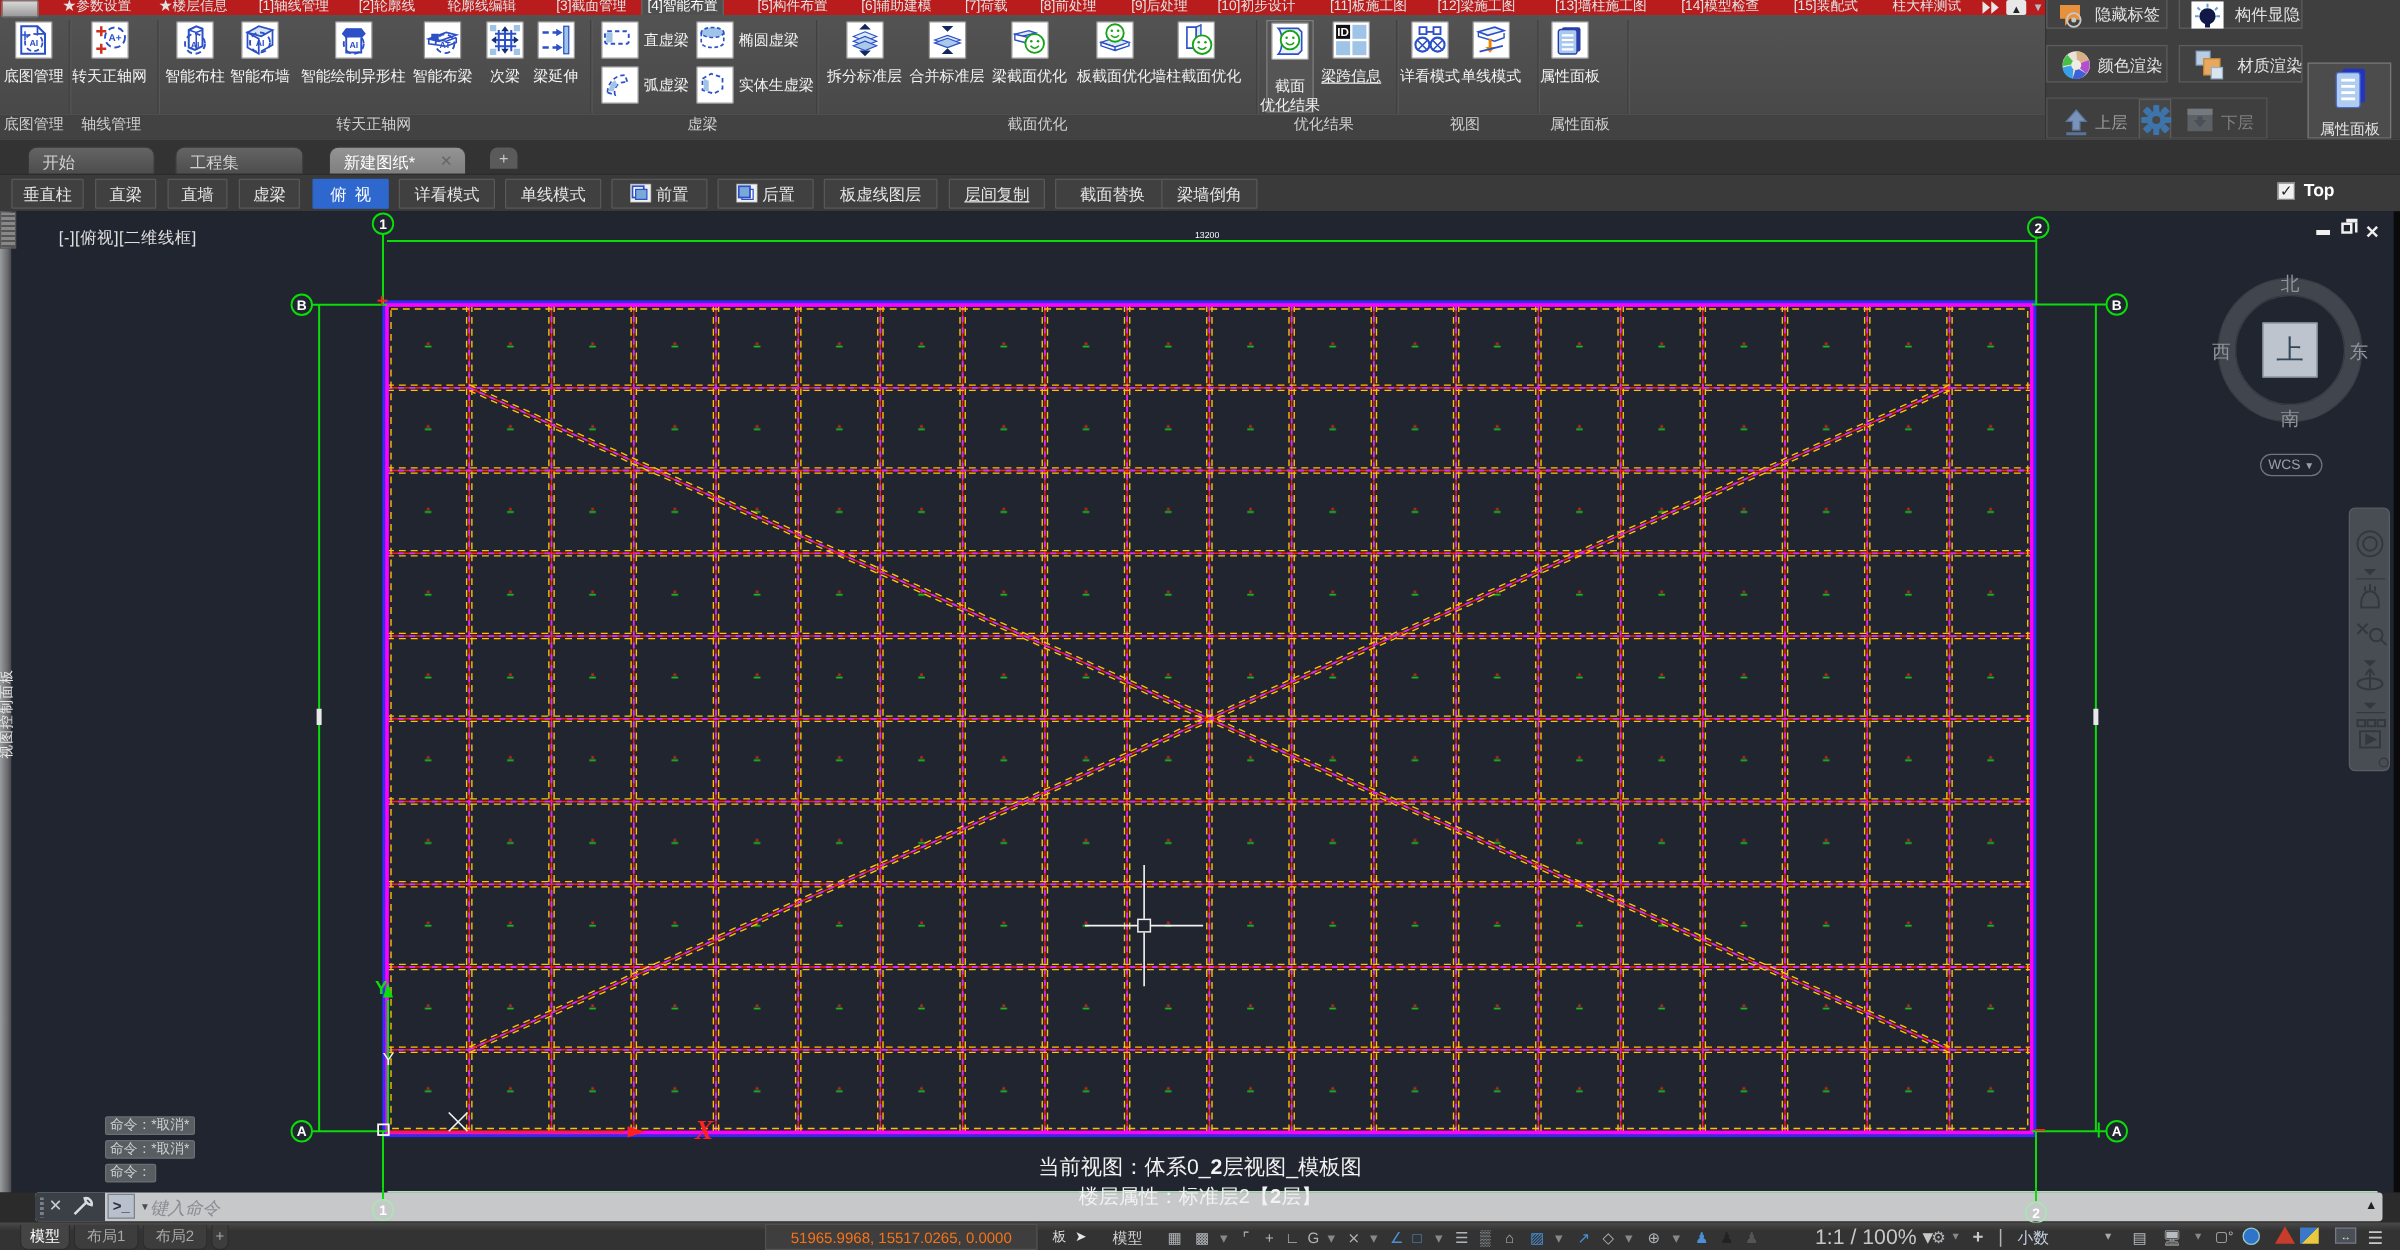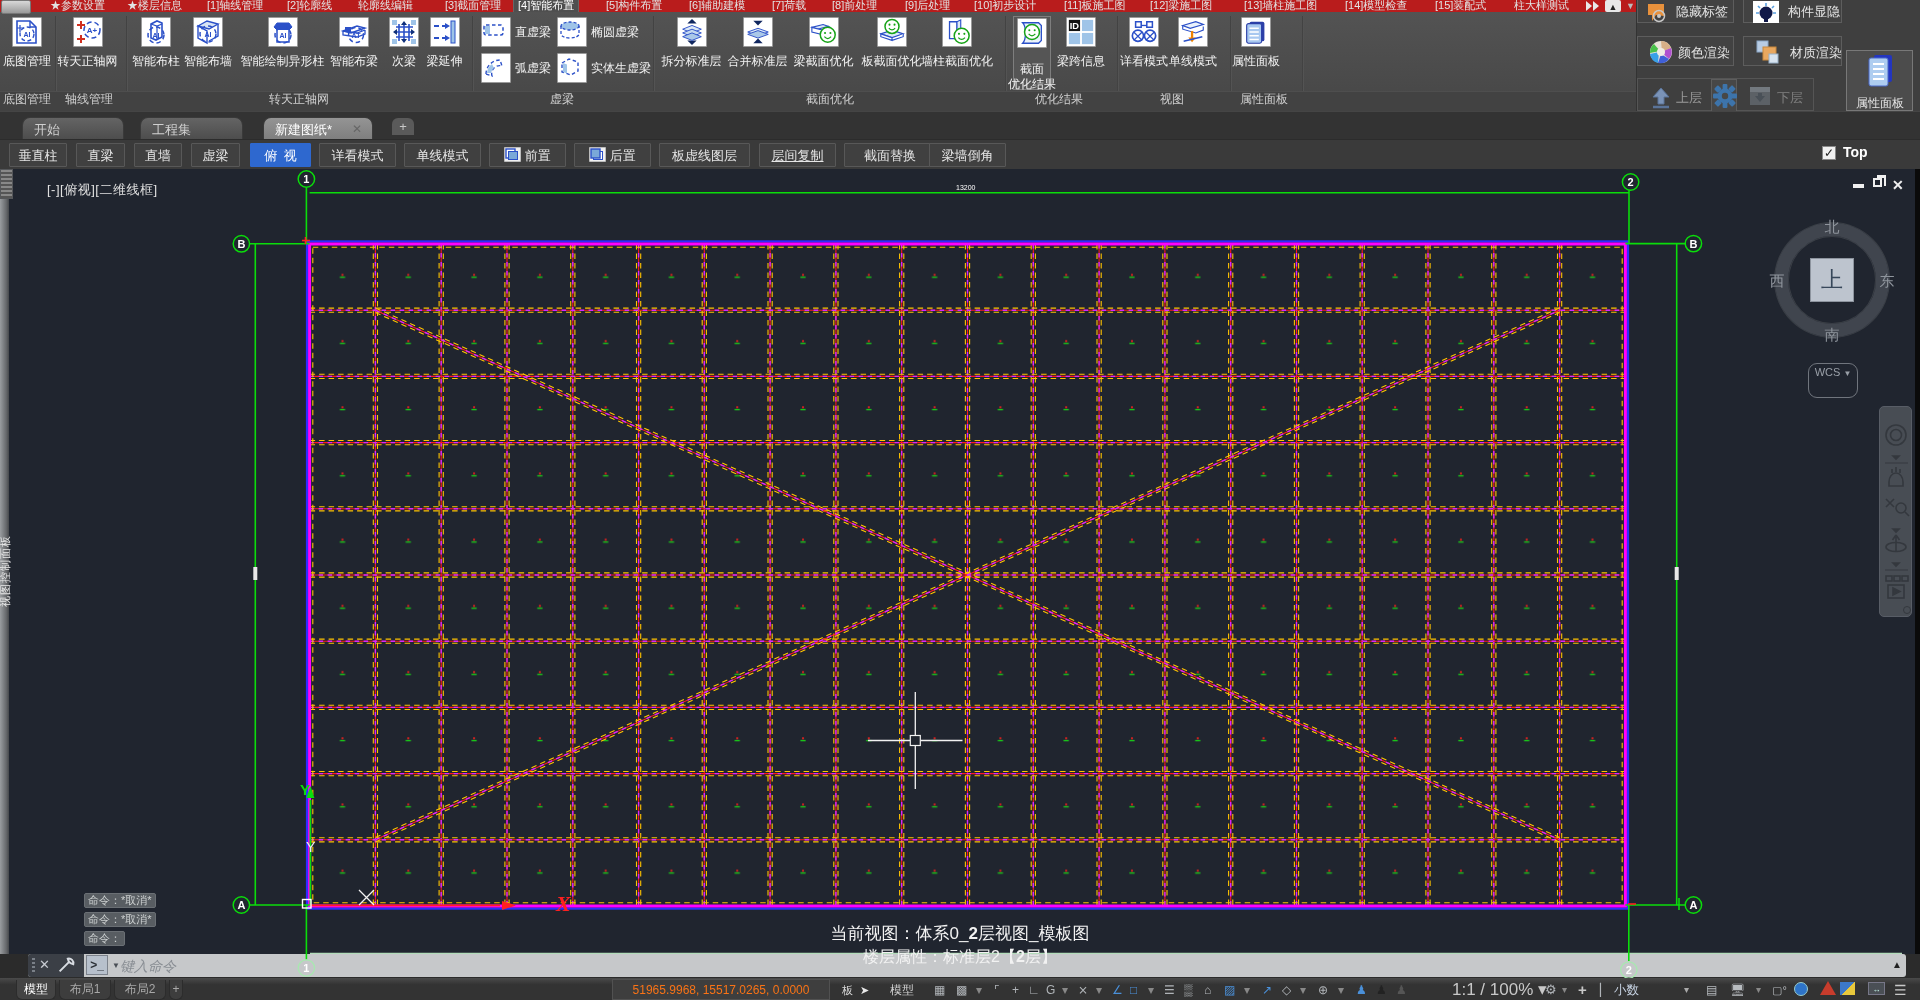--- a/index.html
+++ b/index.html
@@ -34,21 +34,21 @@
 #leftstrip{position:absolute;left:0;top:0;width:9px;height:785px;background:linear-gradient(90deg,#9a9da0,#66686b 70%,#46484b);}
 #lgrip{position:absolute;left:0;top:0;width:13px;height:30px;background:#6d6f72;border:1px solid #55575a;}
 #vtext{position:absolute;left:-60px;top:395px;width:130px;height:14px;color:#e8e8e8;font-size:11px;transform:rotate(-90deg);text-align:center;letter-spacing:1px;}
 #blackedge{position:absolute;left:1915px;top:0;width:5px;height:785px;background:#0a0a0a;}
 #vplabel{position:absolute;left:47px;top:12px;font-size:13px;color:#e0e0e0;letter-spacing:0.5px;}
 #wbtns{position:absolute;left:1848px;top:6px;width:62px;height:16px;color:#f0f0f0;}
 #compass{position:absolute;left:1773px;top:52px;width:118px;height:118px;}
 #compass .ring{position:absolute;left:2px;top:2px;width:114px;height:114px;border-radius:50%;border:13px solid rgba(73,78,86,.8);box-shadow:0 0 0 1px #3a3f46, inset 0 0 0 1px #3a3f46;}
 #compass .core{position:absolute;left:37px;top:37px;width:44px;height:44px;background:#bdc4ce;border:1px solid #8d949e;color:#37475a;font-size:22px;line-height:42px;text-align:center;}
 #compass .cl{position:absolute;color:#8f959d;font-size:15px;width:20px;text-align:center;}
-#wcs{position:absolute;left:1808px;top:194px;width:50px;height:35px;border:1px solid #70757d;border-radius:9px;color:#9aa0a8;font-size:11px;line-height:16px;text-align:center;}
+#wcs{position:absolute;left:1808px;top:194px;width:50px;height:18px;border:1px solid #70757d;border-radius:9px;color:#9aa0a8;font-size:11px;line-height:16px;text-align:center;}
 #navpanel{position:absolute;left:1879px;top:237px;width:33px;height:211px;background:rgba(76,80,88,.92);border:1px solid #585d66;border-radius:5px;}
 #cmdbar{position:absolute;left:28px;top:954px;width:1878px;height:23px;background:#c6c8ca;border-radius:3px;}
 #cmdl{position:absolute;left:0;top:0;width:56px;height:23px;background:#3b3f46;border-radius:3px 0 0 3px;}
 #prompt{position:absolute;left:58px;top:1px;width:22px;height:20px;background:#b7c0cc;border:1px solid #7c828c;color:#2c3138;font-size:12px;line-height:19px;text-align:center;font-weight:bold;}
 #cmdtext{position:absolute;left:92px;top:4px;font-size:14px;color:#888d93;font-style:italic;}
 .chip{position:absolute;background:#585d62;border:1px solid #6a6f74;border-radius:2px;color:#ccd0d0;font-size:11px;line-height:13px;padding:0 3px;}
 #statusbar{position:absolute;left:0;top:978px;width:1920px;height:22px;background:linear-gradient(#4a4a4a,#333 30%,#333);}
 .stab{position:absolute;top:2px;height:20px;line-height:19px;font-size:12px;color:#a8a8a8;text-align:center;background:#3d3d3d;border-radius:0 0 6px 6px;border:1px solid #2c2c2c;border-top:none;}
 .stab.act{color:#fff;background:#444;}
 #coords{position:absolute;left:612px;top:1px;width:218px;height:21px;background:#3e3e3e;border:1px solid #515151;color:#f97316;font-size:12px;line-height:21px;text-align:center;}
@@ -284,21 +284,21 @@
     <div class="rbtn" style="left:1052px;top:4px;width:58px;">
       <span class="tile" style="width:30px;height:30px;margin-top:1px;">
         <svg width="30" height="30" viewBox="0 0 30 30">
           <rect x="2" y="2" width="12" height="12" fill="#111"></rect>
           <text x="8" y="12" font-size="10" fill="#fff" text-anchor="middle" font-weight="bold">ID</text>
           <rect x="16" y="2" width="12" height="12" fill="#9fc4e8"></rect>
           <rect x="2" y="16" width="12" height="12" fill="#9fc4e8"></rect>
           <rect x="16" y="16" width="12" height="12" fill="#9fc4e8"></rect>
         </svg>
       </span>
-      <div class="rlab" style="top:37px;">梁跨信息</div>
+      <div class="rlab" style="top:37px;text-decoration:underline;">梁跨信息</div>
     </div>
     <div class="rbtn" style="left:1115px;top:4px;width:58px;">
       <span class="tile" style="width:30px;height:30px;margin-top:1px;">
         <svg width="30" height="30" viewBox="0 0 30 30">
           <path d="M6 4h6v6H6zM18 4h6v6h-6z" fill="none" stroke="#2b50c8" stroke-width="1.6"></path>
           <circle cx="8.5" cy="19" r="6" fill="none" stroke="#2b50c8" stroke-width="1.8"></circle>
           <circle cx="21.5" cy="19" r="6" fill="none" stroke="#2b50c8" stroke-width="1.8"></circle>
           <path d="M4 15L13 24M13 15L4 24M17 15l9 9M26 15l-9 9" stroke="#2b50c8" stroke-width="1.4"></path>
           <path d="M12 8h6" stroke="#2b50c8" stroke-width="1.4"></path>
         </svg>

